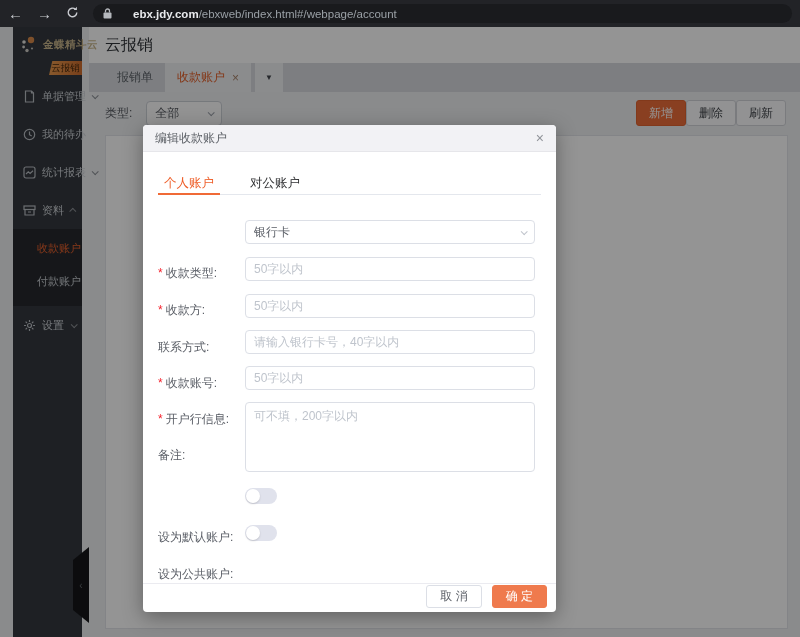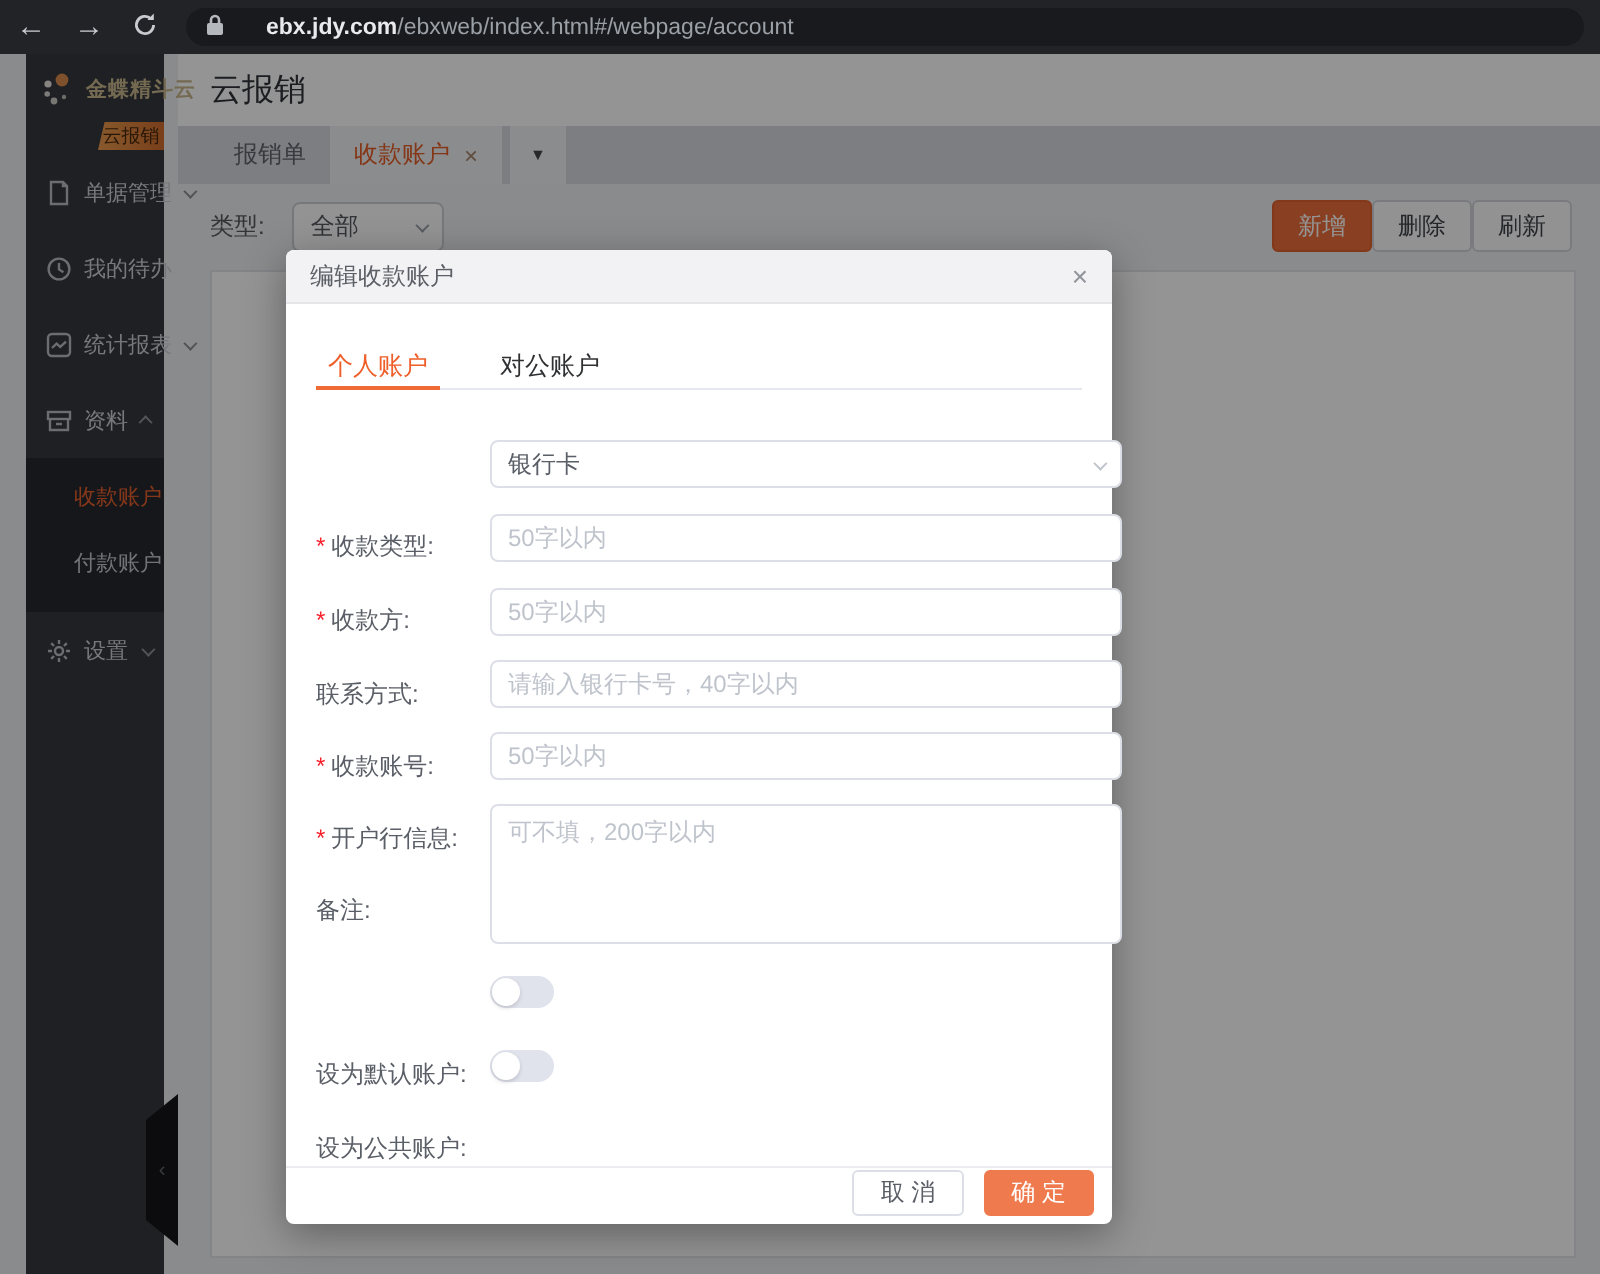--- a/index.html
+++ b/index.html
@@ -59,21 +59,21 @@
   .overlay { position:absolute; inset:0; background:rgba(0,0,0,.42); z-index:5; }
   .modal { position:absolute; left:143px; top:98px; width:413px; height:487px; background:#fff; border-radius:4px; box-shadow:0 5px 20px rgba(0,0,0,.35); z-index:6; }
   .modal-header { height:27px; background:#f2f2f5; border-bottom:1px solid #e6e6ea; border-radius:4px 4px 0 0; display:flex; align-items:center; padding:0 12px; }
   .modal-title { font-size:12px; color:#5c6066; }
   .modal-close { margin-left:auto; color:#909399; font-size:14px; cursor:pointer; line-height:1; }
   .m-tabs { position:absolute; left:15px; right:15px; top:50px; height:20px; display:flex; gap:24px; border-bottom:1px solid #e4e7ed; }
   .m-tab { font-size:12.5px; padding:0 6px 7px; cursor:pointer; color:#303133; }
   .m-tab.active { color:#ee5f2a; border-bottom:2px solid #f06a36; margin-bottom:-1px; }
   .f-label { position:absolute; left:15px; font-size:12px; color:#5a5e66; white-space:nowrap;margin-top:40px; }
   .req { color:#f5222d; margin-right:3px; }
-  .f-input, .f-select, .f-textarea { position:absolute; left:102px; width:316px; border:1px solid #dcdfe6; border-radius:4px; background:#fff; font-size:12px; font-family:inherit; color:#5a5e66; }
+  .f-input, .f-select, .f-textarea { position:absolute; left:102px; width:290px; border:1px solid #dcdfe6; border-radius:4px; background:#fff; font-size:12px; font-family:inherit; color:#5a5e66; }
   .f-input { height:24px; padding:0 8px; }
   .f-input::placeholder, .f-textarea::placeholder { color:#bfc4cc; }
   .f-select { height:24px; display:flex; align-items:center; padding:0 8px; cursor:pointer; }
   .f-select .chev { margin-left:auto; border-color:#c0c4cc; }
   .f-textarea { height:70px; padding:5px 8px; resize:none; }
   .switch { position:absolute; left:102px; width:32px; height:16px; border-radius:8px; background:#e0e2ec; cursor:pointer; }
   .switch::after { content:""; position:absolute; left:1px; top:1px; width:14px; height:14px; border-radius:50%; background:#fff; box-shadow:0 1px 2px rgba(0,0,0,.15); }
   .modal-footer { position:absolute; left:0; right:0; bottom:0; height:29px; border-top:1px solid #ebebf0; display:flex; align-items:center; justify-content:flex-end; gap:10px; padding:0 9px 3px 13px; }
   .m-btn { height:23px; padding:0 13px; font-size:12px; border-radius:3px; display:flex; align-items:center; cursor:pointer; }
   .m-btn.cancel { background:#fff; border:1px solid #dcdfe6; color:#5a5e66; }

